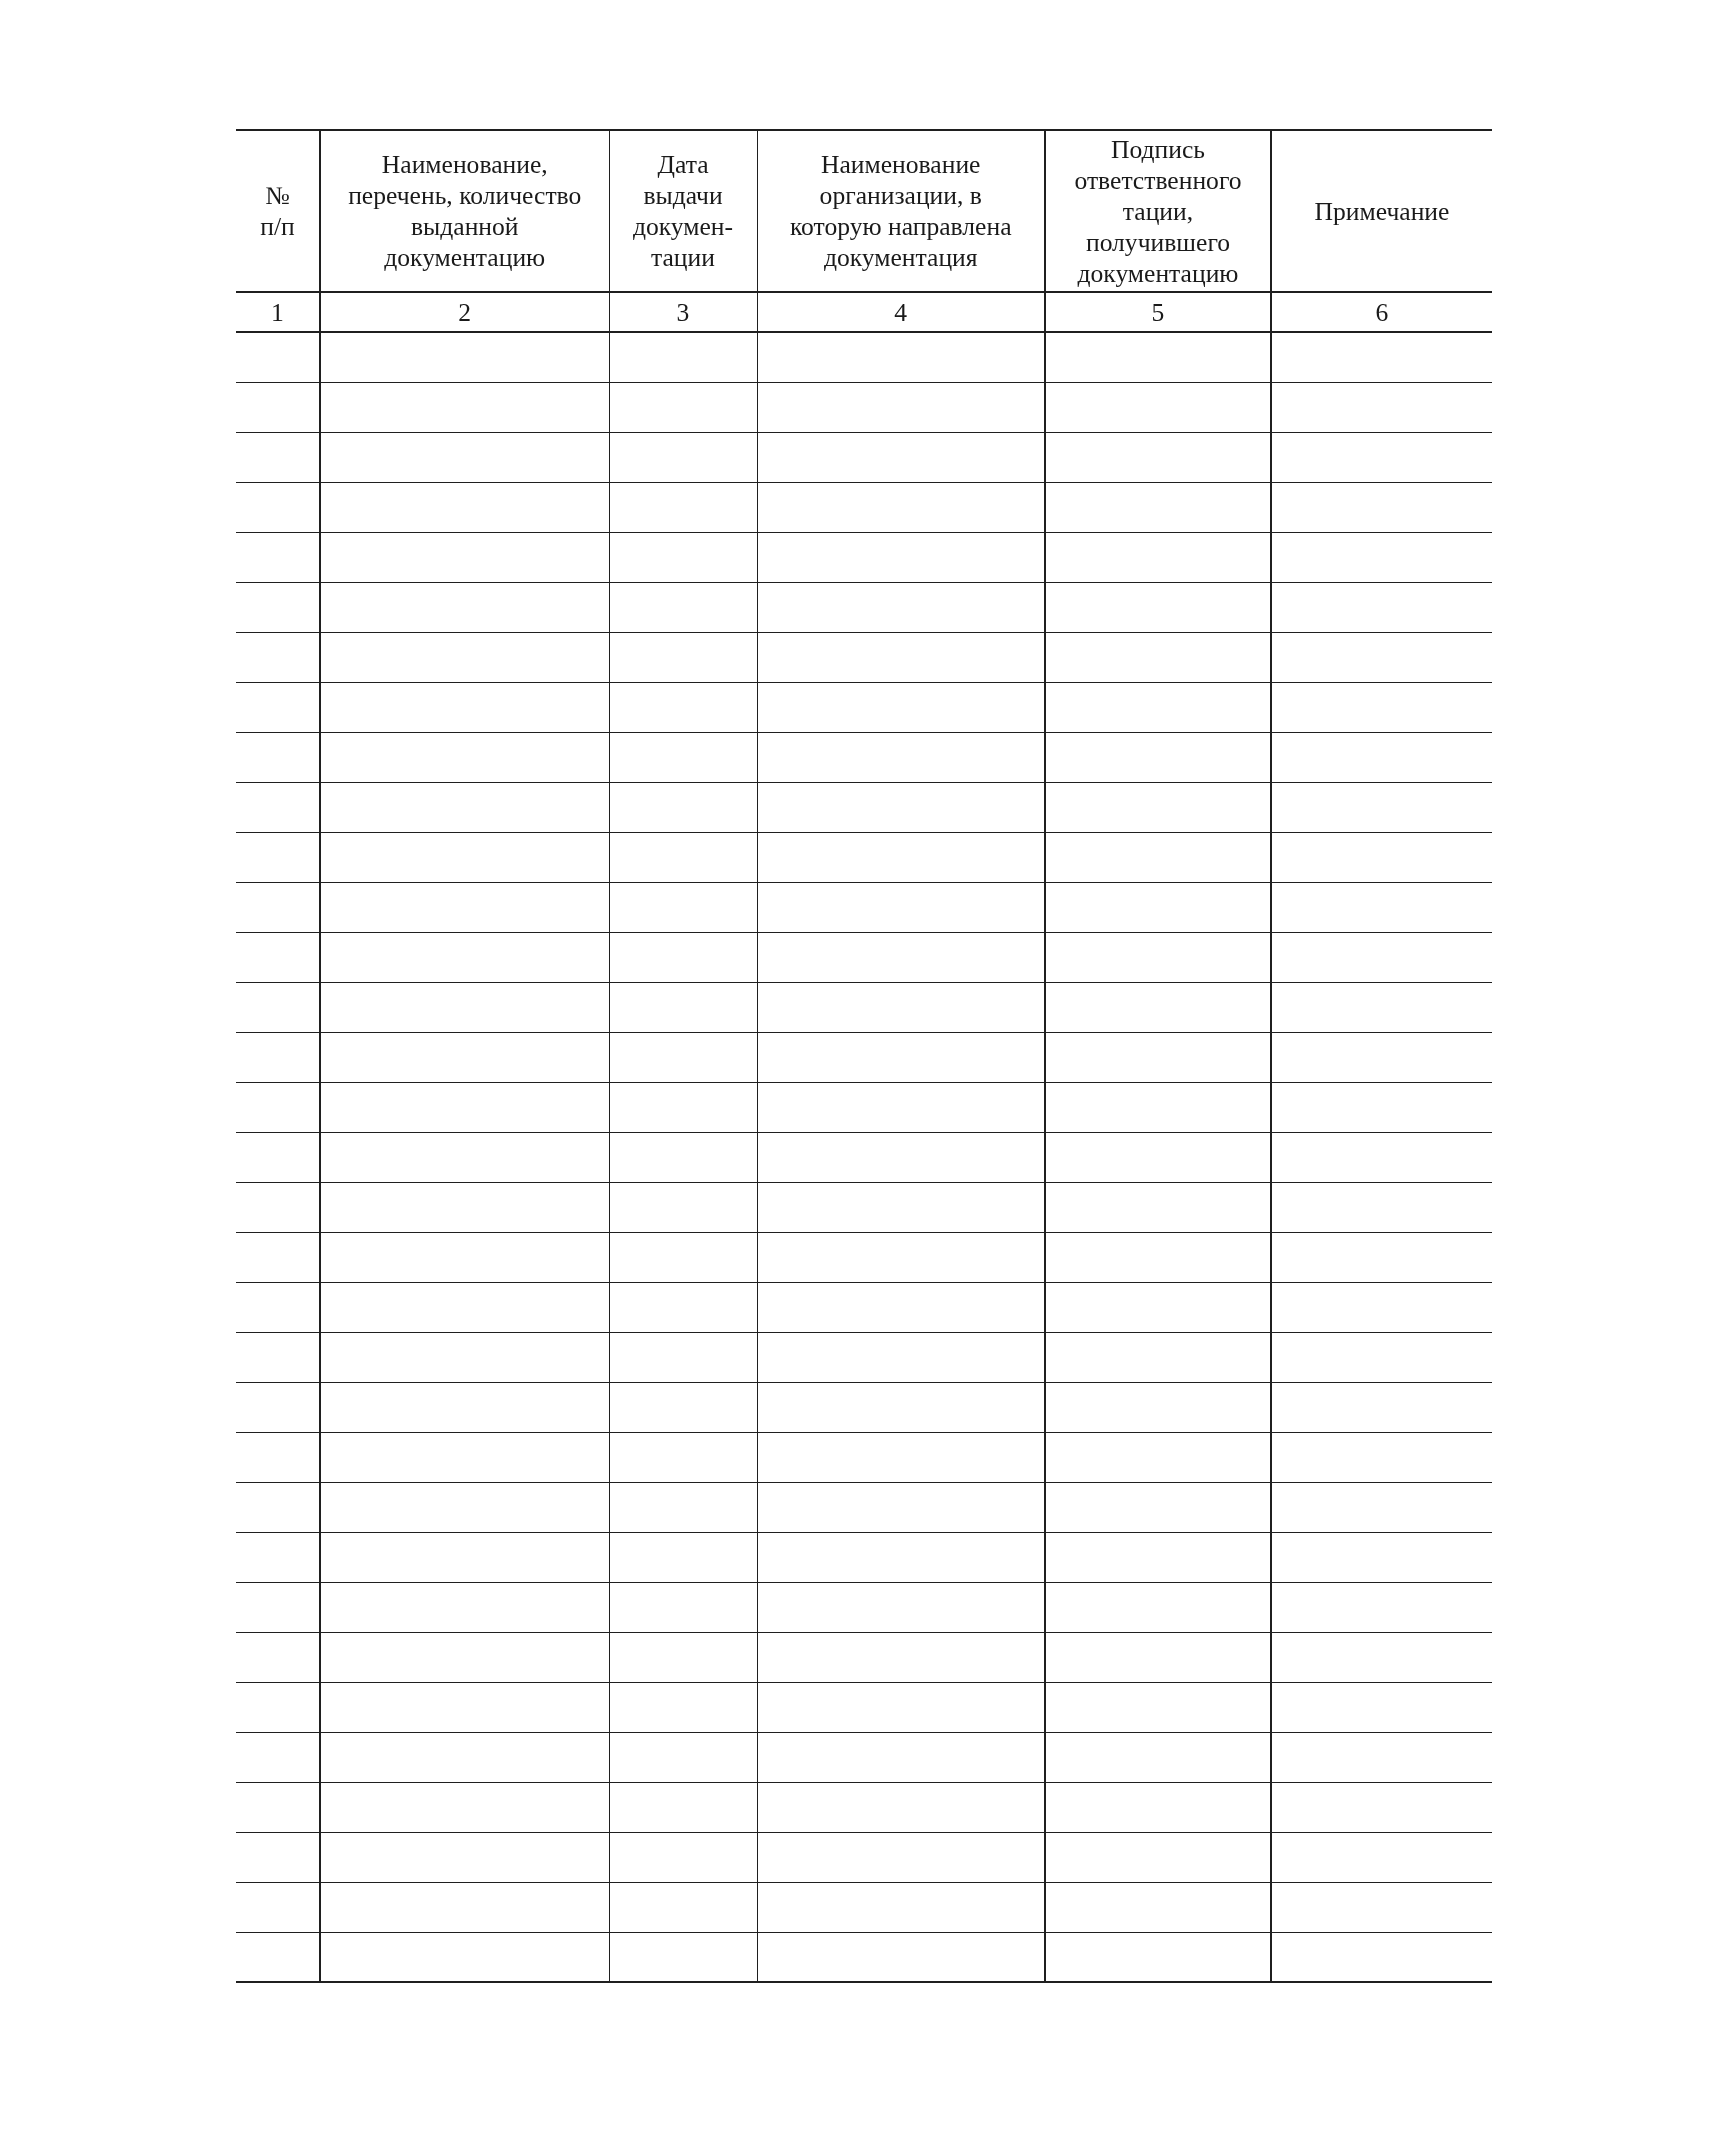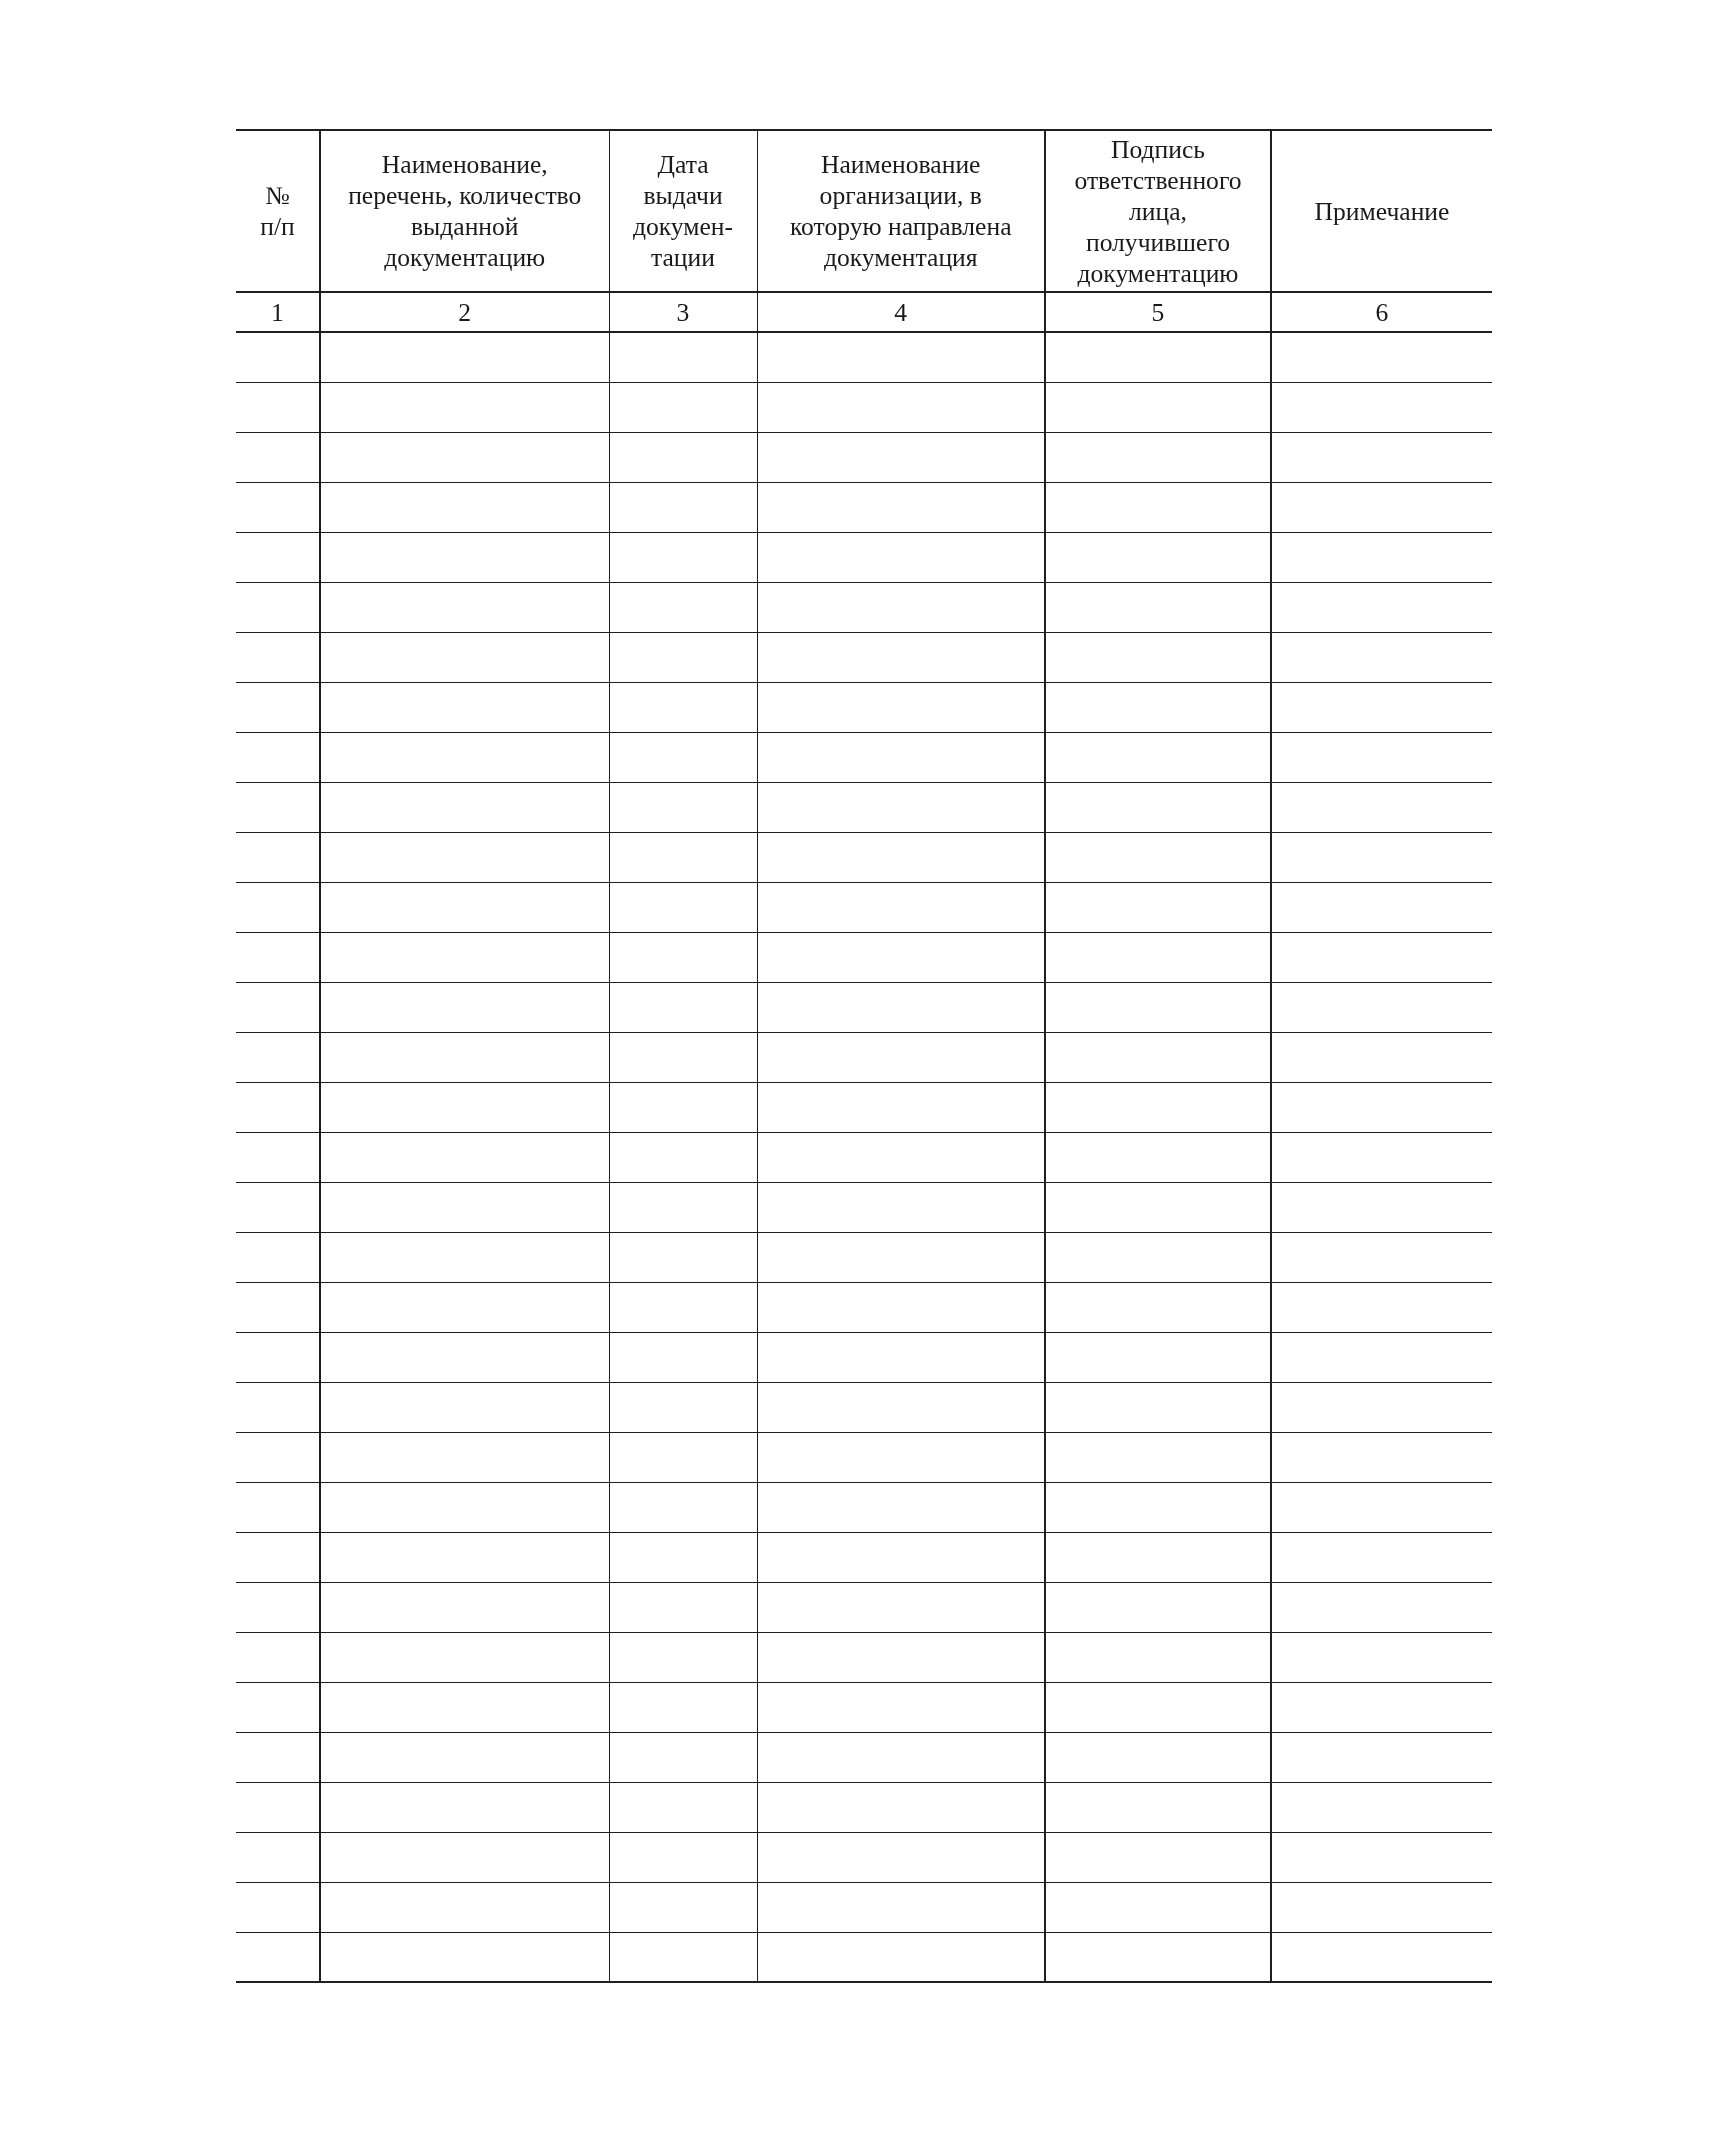--- a/index.html
+++ b/index.html
@@ -77,21 +77,21 @@
         <th>Дата
 выдачи
 докумен-
 тации</th>
         <th>Наименование
 организации, в
 которую направлена
 документация</th>
         <th>Подпись
 ответственного
-лица,
+тации,
 получившего
 документацию</th>
         <th>Примечание</th>
       </tr>
       <tr class="numbers-row">
         <td>1</td>
         <td>2</td>
         <td>3</td>
         <td>4</td>
         <td>5</td>

